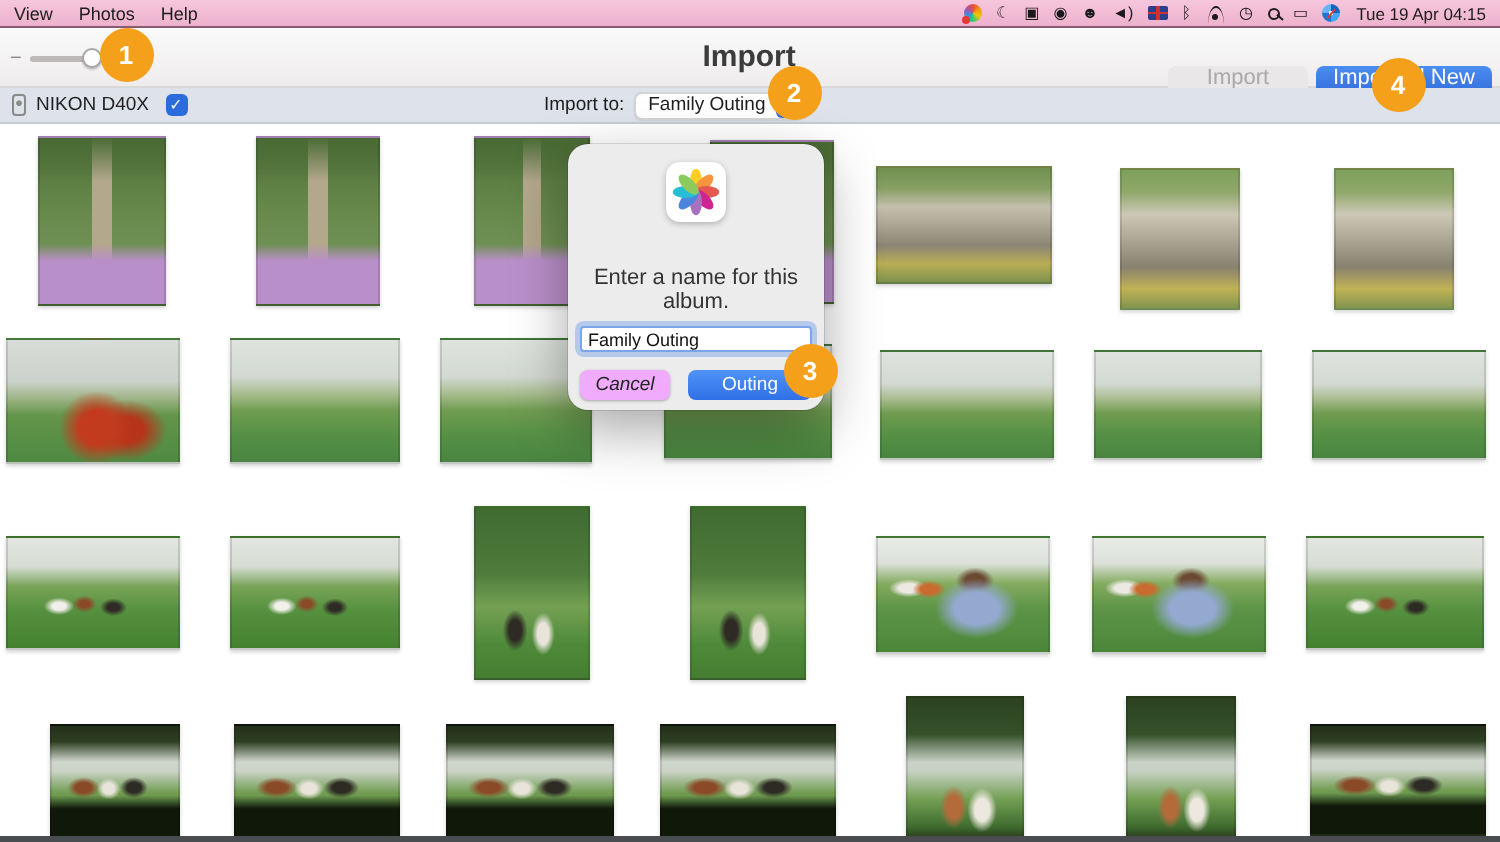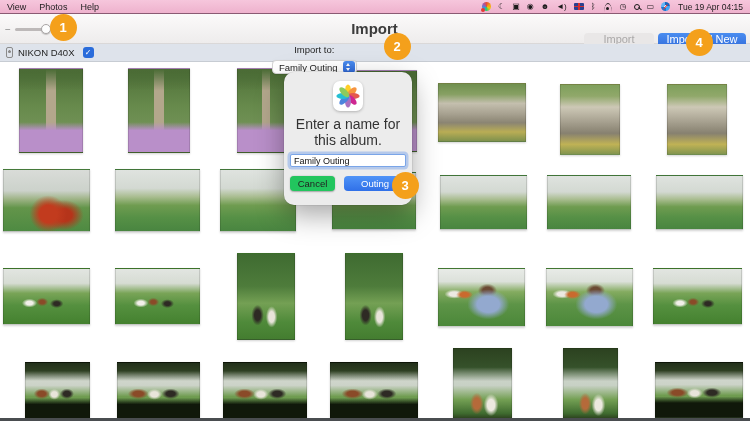--- a/index.html
+++ b/index.html
@@ -111,21 +111,21 @@
     background:#dee3eb; border-bottom:1px solid #c7ccd3; display:flex;
     align-items:center; padding:0 4px; font-size:9.5px; color:#1f1f1f; }
   .device-icon { width:7px; height:11px; border:1px solid #8a8a8a; border-radius:2px;
     margin:0 5px 0 2px; background:radial-gradient(circle at 50% 40%,#8a8a8a 0 1.2px,rgba(0,0,0,0) 1.6px); }
   .device-name { margin-right:8px; }
   .checkbox { width:11px; height:11px; border-radius:3px; background:#2a6cdb;
     display:inline-flex; align-items:center; justify-content:center; margin-right:5px;
     cursor:pointer; }
   .check-icon { color:#fff; font-size:8px; line-height:1; }
   .import-group { position:absolute; left:272px; top:0; height:17px; display:flex;
-    align-items:center; gap:5px;flex-direction:column; }
+    align-items:center; gap:5px; }
   .album-select { display:inline-flex; align-items:center; background:#fff;
     border:1px solid #d4d4d4; border-radius:4px; height:14px; padding:0 1px 0 6px;
     cursor:pointer; box-shadow:0 0.5px 1px rgba(0,0,0,.1); }
   .album-select .album-name { font-size:9.5px; margin-right:5px; }
   .stepper { position:relative; width:12px; height:12px; border-radius:3px;
     background:linear-gradient(#4a8df0,#2f68d8); }
   .stepper::before { content:""; position:absolute; left:3.5px; top:2px;
     border-left:2.5px solid rgba(0,0,0,0); border-right:2.5px solid rgba(0,0,0,0);
     border-bottom:3px solid #fff; }
   .stepper::after { content:""; position:absolute; left:3.5px; bottom:2px;
@@ -133,31 +133,31 @@
     border-top:3px solid #fff; }
 
   
   .dialog { position:absolute; left:284px; top:72px; width:128px; height:133px;
     background:#ececec; border-radius:10px; z-index:7; text-align:center;
     box-shadow:0 10px 28px rgba(0,0,0,.35), 0 0 0 0.5px rgba(0,0,0,.12); }
   .dialog-icon { width:30px; height:30px; margin:9px auto 5px; background:#fff;
     border-radius:7px; box-shadow:0 1px 3px rgba(0,0,0,.25); display:flex;
     align-items:center; justify-content:center; }
   .dialog-title { font-size:11px; font-weight:bold; color:#222; }
-  .dialog-sub { font-size:14px; color:#333; margin-top:5px; }
+  .dialog-sub { font-size:11px; color:#333; margin-top:22px; }
   .dialog-input { display:block; margin:6px auto 0; width:116px; height:13px;
     border:1px solid #7aa5e8; border-radius:2px; font-size:9px; padding:0 3px;
     font-family:"Liberation Sans",sans-serif; color:#111;
     box-shadow:0 0 0 2.5px rgba(100,150,235,.4); outline:none; }
   .dialog-buttons { display:flex; justify-content:space-between; padding:0 6px;
     margin-top:9px; }
   .dialog-buttons button { border:none; border-radius:4px; height:15px; font-size:9.5px;
     font-family:"Liberation Sans",sans-serif; cursor:pointer; }
-  .btn-cancel { width:45px; background:#22c55e; color:#222;
-    box-shadow:0 0.5px 1.5px rgba(0,0,0,.3); }
+  .btn-cancel { width:45px; background:#f0abfc; color:#222;
+    box-shadow:0 0.5px 1.5px rgba(0,0,0,.3);font-style:italic; }
   .btn-create { width:62px; background:linear-gradient(#4f93f7,#3070e8); color:#fff; }
 
   
   .annotation-layer { position:absolute; inset:0; z-index:10; pointer-events:none; }
   .badge { position:absolute; width:27px; height:27px; border-radius:50%;
     background:#f4a01b; color:#fff; font-size:13px; font-weight:bold;
     display:flex; align-items:center; justify-content:center; }
 
   .bottom-edge { position:absolute; left:0; right:0; top:418px; height:3px;
     background:#4a4d50; z-index:8; }

